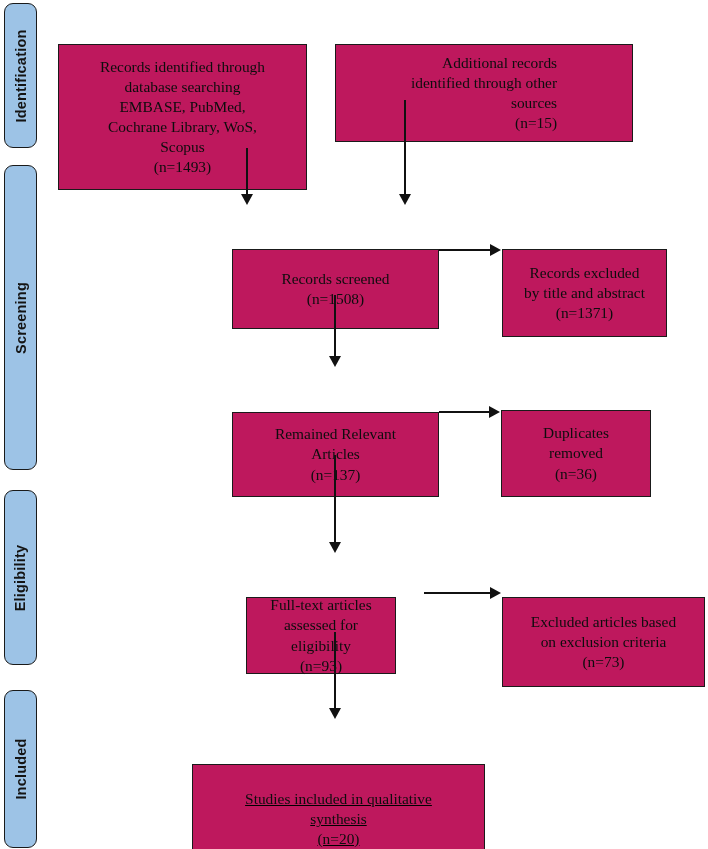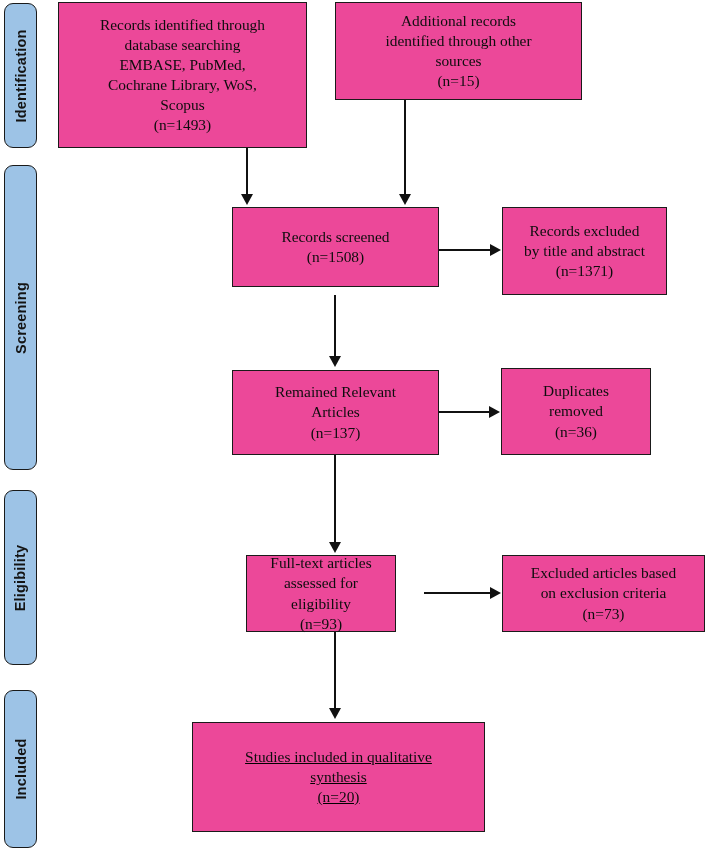--- a/index.html
+++ b/index.html
@@ -33,26 +33,27 @@
     color: #141414;
     letter-spacing: 0.2px;
     white-space: nowrap;
     transform: rotate(-90deg);
   }
 
   
   .flow-box {
     position: absolute;
     box-sizing: border-box;
-    background: #ec4899;
+    background: #be185d;
     border: 1.7px solid #1a1a1a;
     display: flex;
     align-items: center;
     justify-content: center;
     text-align: center;
+    margin-top: 42px;
   }
   .flow-box-text {
     font-family: "Liberation Serif", serif;
     font-size: 15.4px;
     line-height: 1.30;
     color: #0d0d0d;
     white-space: pre-line;
     padding: 0 6px;
   }
 
@@ -107,21 +108,21 @@
 
   <div class="flow-box" style="left:58px; top:2px; width:249px; height:146px;">
     <span class="flow-box-text">Records identified through
 database searching
 EMBASE, PubMed,
 Cochrane Library, WoS,
 Scopus
 (n=1493)</span>
   </div>
 
-  <div class="flow-box" style="left:335px; top:2px; width:247px; height:98px;">
+  <div class="flow-box" style="left:335px; top:2px; width:298px; height:98px;text-align:right;">
     <span class="flow-box-text">Additional records
 identified through other
 sources
 (n=15)</span>
   </div>
 
   <div class="v-line" style="left:246px; top:148px; height:48px;"></div>
   <div class="arrow-down" style="left:241px; top:194px;"></div>
 
   <div class="v-line" style="left:404px; top:100px; height:96px;"></div>
@@ -161,21 +162,21 @@
 
   <div class="v-line" style="left:334px; top:455px; height:89px;"></div>
   <div class="arrow-down" style="left:329px; top:542px;"></div>
 
   <div class="flow-box" style="left:246px; top:555px; width:150px; height:77px;">
     <span class="flow-box-text">Full-text articles
 assessed for eligibility
 (n=93)</span>
   </div>
 
-  <div class="flow-box" style="left:502px; top:555px; width:203px; height:77px;">
+  <div class="flow-box" style="left:502px; top:555px; width:203px; height:90px;">
     <span class="flow-box-text">Excluded articles based
 on exclusion criteria
 (n=73)</span>
   </div>
 
   <div class="h-line" style="left:424px; top:592px; width:67px;"></div>
   <div class="arrow-right" style="left:490px; top:587px;"></div>
 
   <div class="v-line" style="left:334px; top:632px; height:78px;"></div>
   <div class="arrow-down" style="left:329px; top:708px;"></div>

